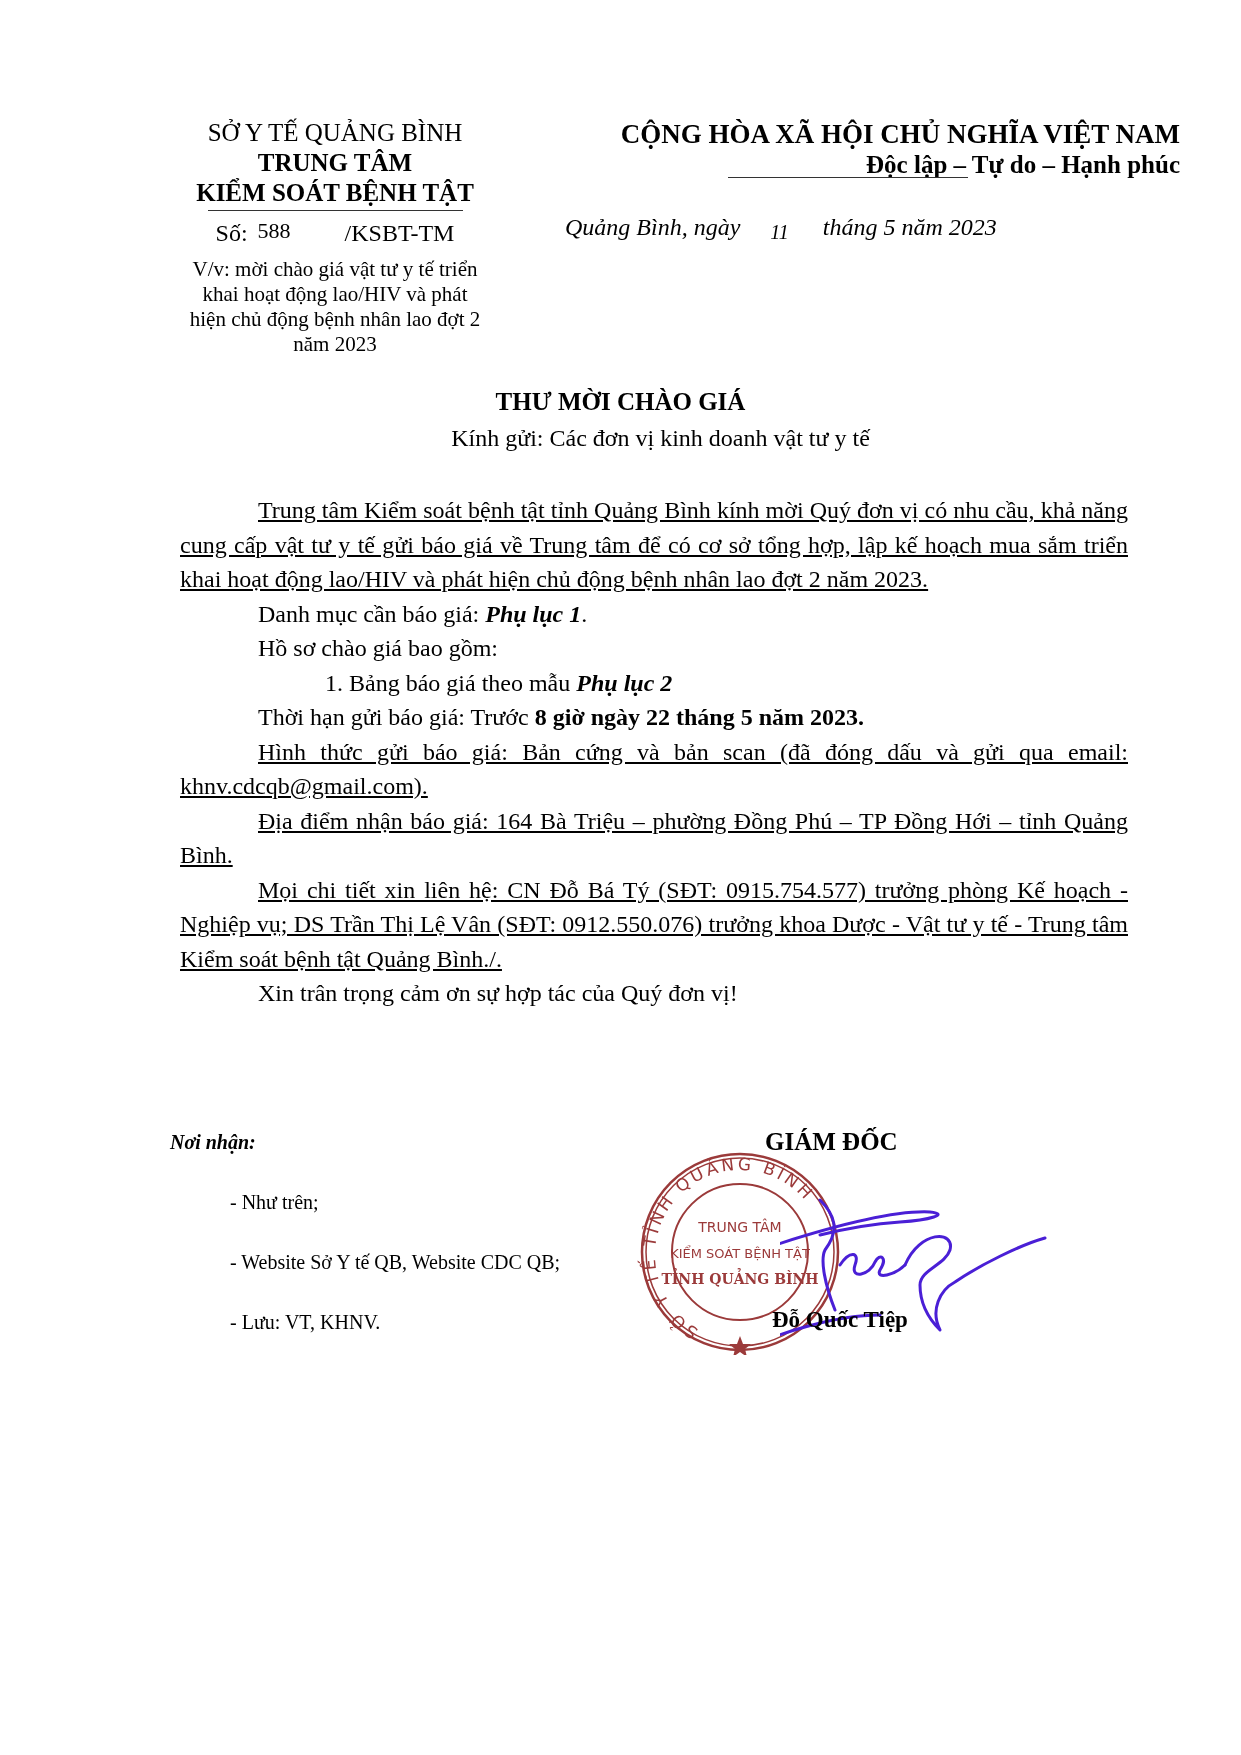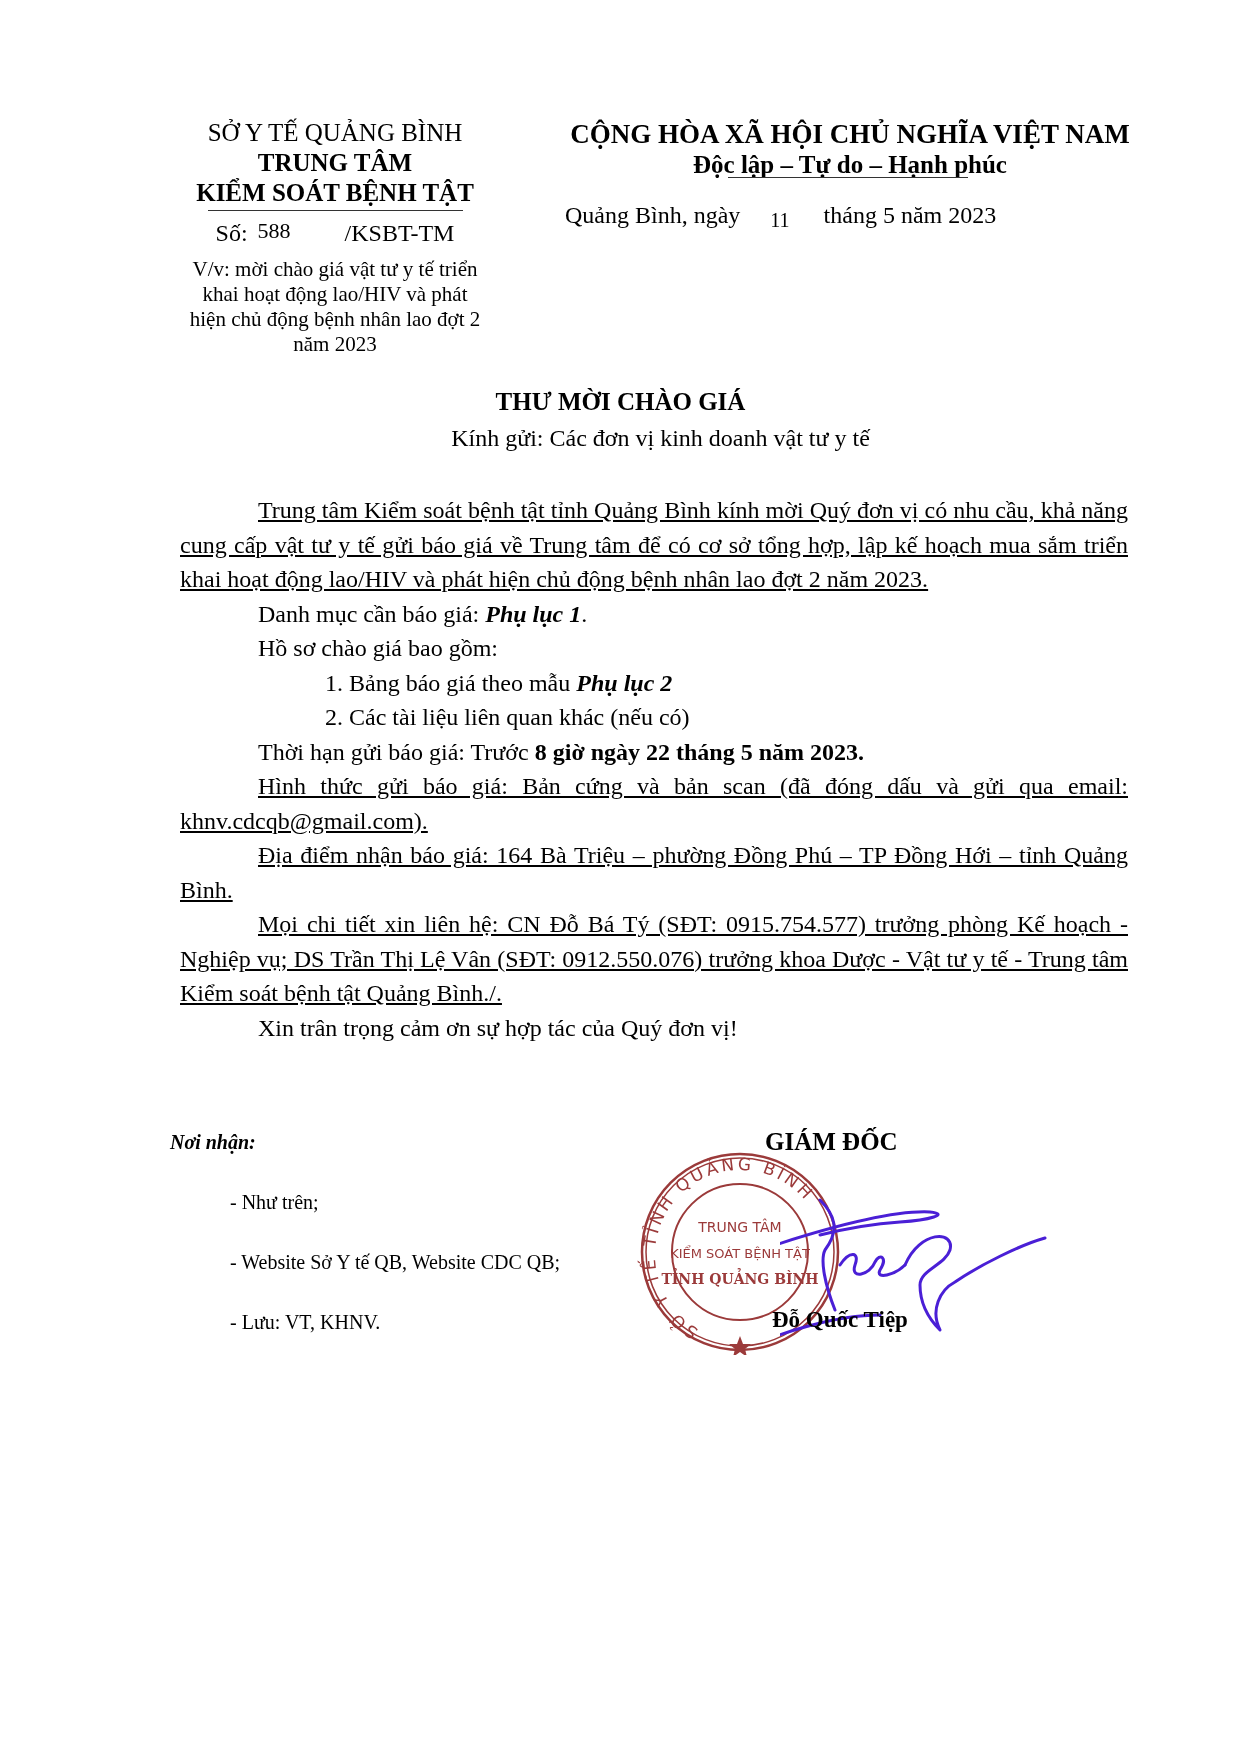--- a/index.html
+++ b/index.html
@@ -6,25 +6,25 @@
   body { width:1241px; height:1755px; position:relative; overflow:hidden;
          font-family:"Liberation Serif","DejaVu Serif",serif; color:#000; }
   .abs { position:absolute; }
   .hdr-left { left:150px; width:370px; top:118px; text-align:center; }
   .hdr-left .l1 { font-size:25px; line-height:30px; }
   .hdr-left .l2 { font-size:25px; line-height:30px; font-weight:bold; }
   .hdr-left .rule { width:255px; height:0; border-top:1.5px solid #333; margin:2px auto 6px auto; }
   .hdr-left .so { font-size:24px; line-height:28px; }
   .hdr-left .so .num { display:inline-block; font-size:22px; vertical-align:3px; margin:0 48px 0 4px; }
   .hdr-left .vv { font-size:21px; line-height:25px; margin-top:10px; }
-  .hdr-right { left:520px; width:660px; top:118px; text-align:center; }
+  .hdr-right { left:520px; width:660px; top:118px; text-align:right; }
   .hdr-right .r1 { font-size:27px; line-height:32px; font-weight:bold; }
   .hdr-right .r2 { font-size:25px; line-height:30px; font-weight:bold; }
   .hdr-right .rule { width:240px; height:0; border-top:1.5px solid #333; margin:0 auto 0 auto; position:relative; left:-2px; top:-3px;}
-  .date { left:565px; top:202px; font-size:24px; white-space:nowrap; }
+  .date { left:565px; top:214px; font-size:24px; font-style:italic; white-space:nowrap; }
   .date .day { display:inline-block; font-size:20px; margin:0 28px 0 24px; vertical-align:-4px; }
   .title { left:0; width:1241px; top:388px; font-size:25px; font-weight:bold; text-align:center; }
   .kinhgui { left:0; width:1241px; top:425px; font-size:24px; text-align:center;padding-left:40px; }
   .body { left:180px; width:948px; top:493px; font-size:24px; line-height:34.5px; }
   .body p { margin:0; }
   .just { text-align:justify; text-align-last:left; }
   .indent { text-indent:78px;text-decoration:underline; }
   .ind1 { padding-left:78px; }
   .ind2 { padding-left:145px; }
   .noi-nhan { left:170px; top:1130px; font-size:20px; line-height:25px; }
@@ -73,23 +73,20 @@
 
 <div class="abs body">
   <p class="just indent">Trung tâm Kiểm soát bệnh tật tỉnh Quảng Bình kính mời Quý đơn vị có nhu cầu, khả năng cung cấp vật tư y tế gửi báo giá về Trung tâm để có cơ sở tổng hợp, lập kế hoạch mua sắm triển khai hoạt động lao/HIV và phát hiện chủ động bệnh nhân lao đợt 2 năm 2023.</p>
   <p class="ind1">
     <span>Danh mục cần báo giá: </span><b><i>Phụ lục 1</i></b><span>.</span>
   </p>
   <p class="ind1">Hồ sơ chào giá bao gồm:</p>
   <p class="ind2">
     <span>1. Bảng báo giá theo mẫu </span><b><i>Phụ lục 2</i></b>
   </p>
-  <p class="ind2">
-    <span>2. Các tài liệu liên quan khác (nếu có)</span>
-  </p>
   <p class="ind1">
     <span>Thời hạn gửi báo giá: Trước </span><b>8 giờ ngày 22 tháng 5 năm 2023.</b>
   </p>
   <p class="just indent">Hình thức gửi báo giá: Bản cứng và bản scan (đã đóng dấu và gửi qua email: khnv.cdcqb@gmail.com).</p>
   <p class="just indent">Địa điểm nhận báo giá: 164 Bà Triệu – phường Đồng Phú – TP Đồng Hới – tỉnh Quảng Bình.</p>
   <p class="just indent">Mọi chi tiết xin liên hệ: CN Đỗ Bá Tý (SĐT: 0915.754.577) trưởng phòng Kế hoạch - Nghiệp vụ; DS Trần Thị Lệ Vân (SĐT: 0912.550.076) trưởng khoa Dược - Vật tư y tế - Trung tâm Kiểm soát bệnh tật Quảng Bình./.</p>
   <p class="ind1">Xin trân trọng cảm ơn sự hợp tác của Quý đơn vị!</p>
 </div>
 
 <div class="abs noi-nhan">

